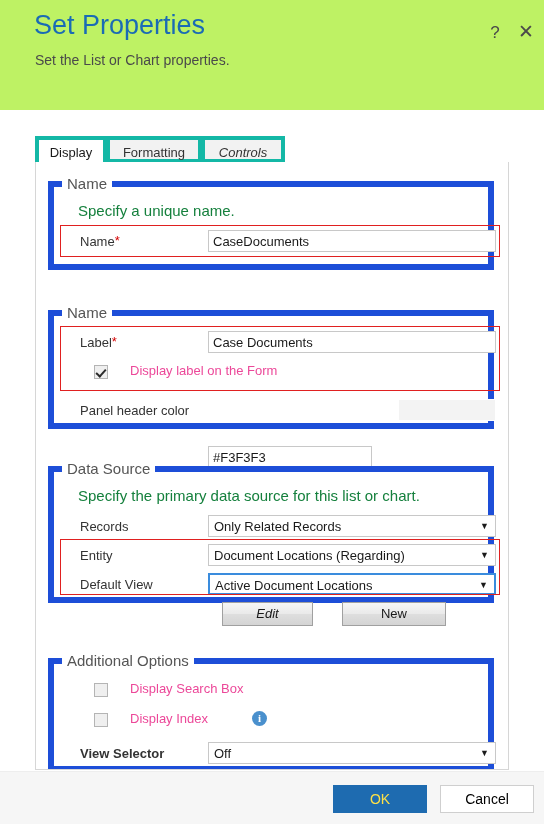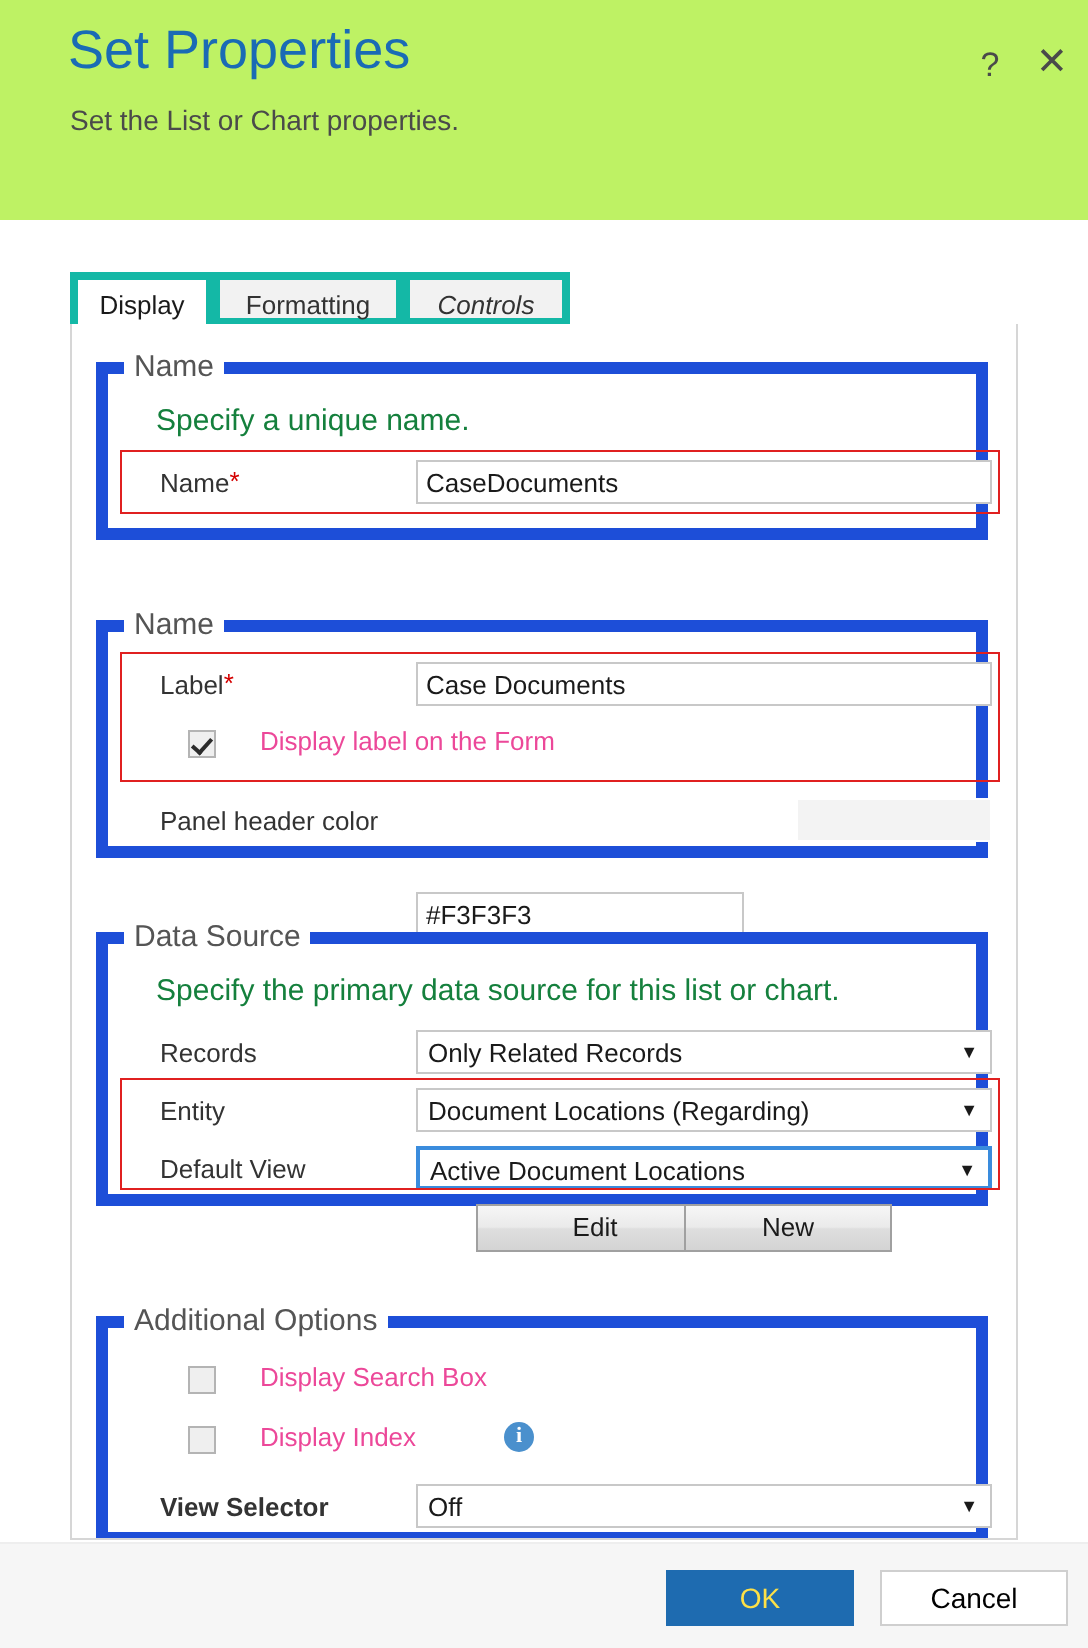--- a/index.html
+++ b/index.html
@@ -371,21 +371,21 @@
       </div>
 
       <div class="fld-label" style="left:26px; top:100px;">Default View</div>
       <div class="ddl focused" style="left:154px; top:96px; width:288px;">
         <span class="ddl-text">Active Document Locations</span>
         <span class="ddl-arrow">▼</span>
       </div>
 
       <div class="redbox" style="left:6px; top:62px; width:440px; height:56px;"></div>
 
-      <div class="btn-classic" style="left:184px; top:125px; width:119px;">Edit</div>
+      <div class="btn-classic" style="left:168px; top:125px; width:91px;font-style:italic;">Edit</div>
       <div class="btn-classic" style="left:288px; top:125px; width:104px;">New</div>
     </div>
   </fieldset>
 
   <fieldset class="grp grp-ao">
     <legend>Additional Options</legend>
     <div class="grp-inner">
       <div class="cbrow" style="left:40px; top:14px;">
         <div class="cbox"></div>
         <div class="cblabel">Display Search Box</div>

